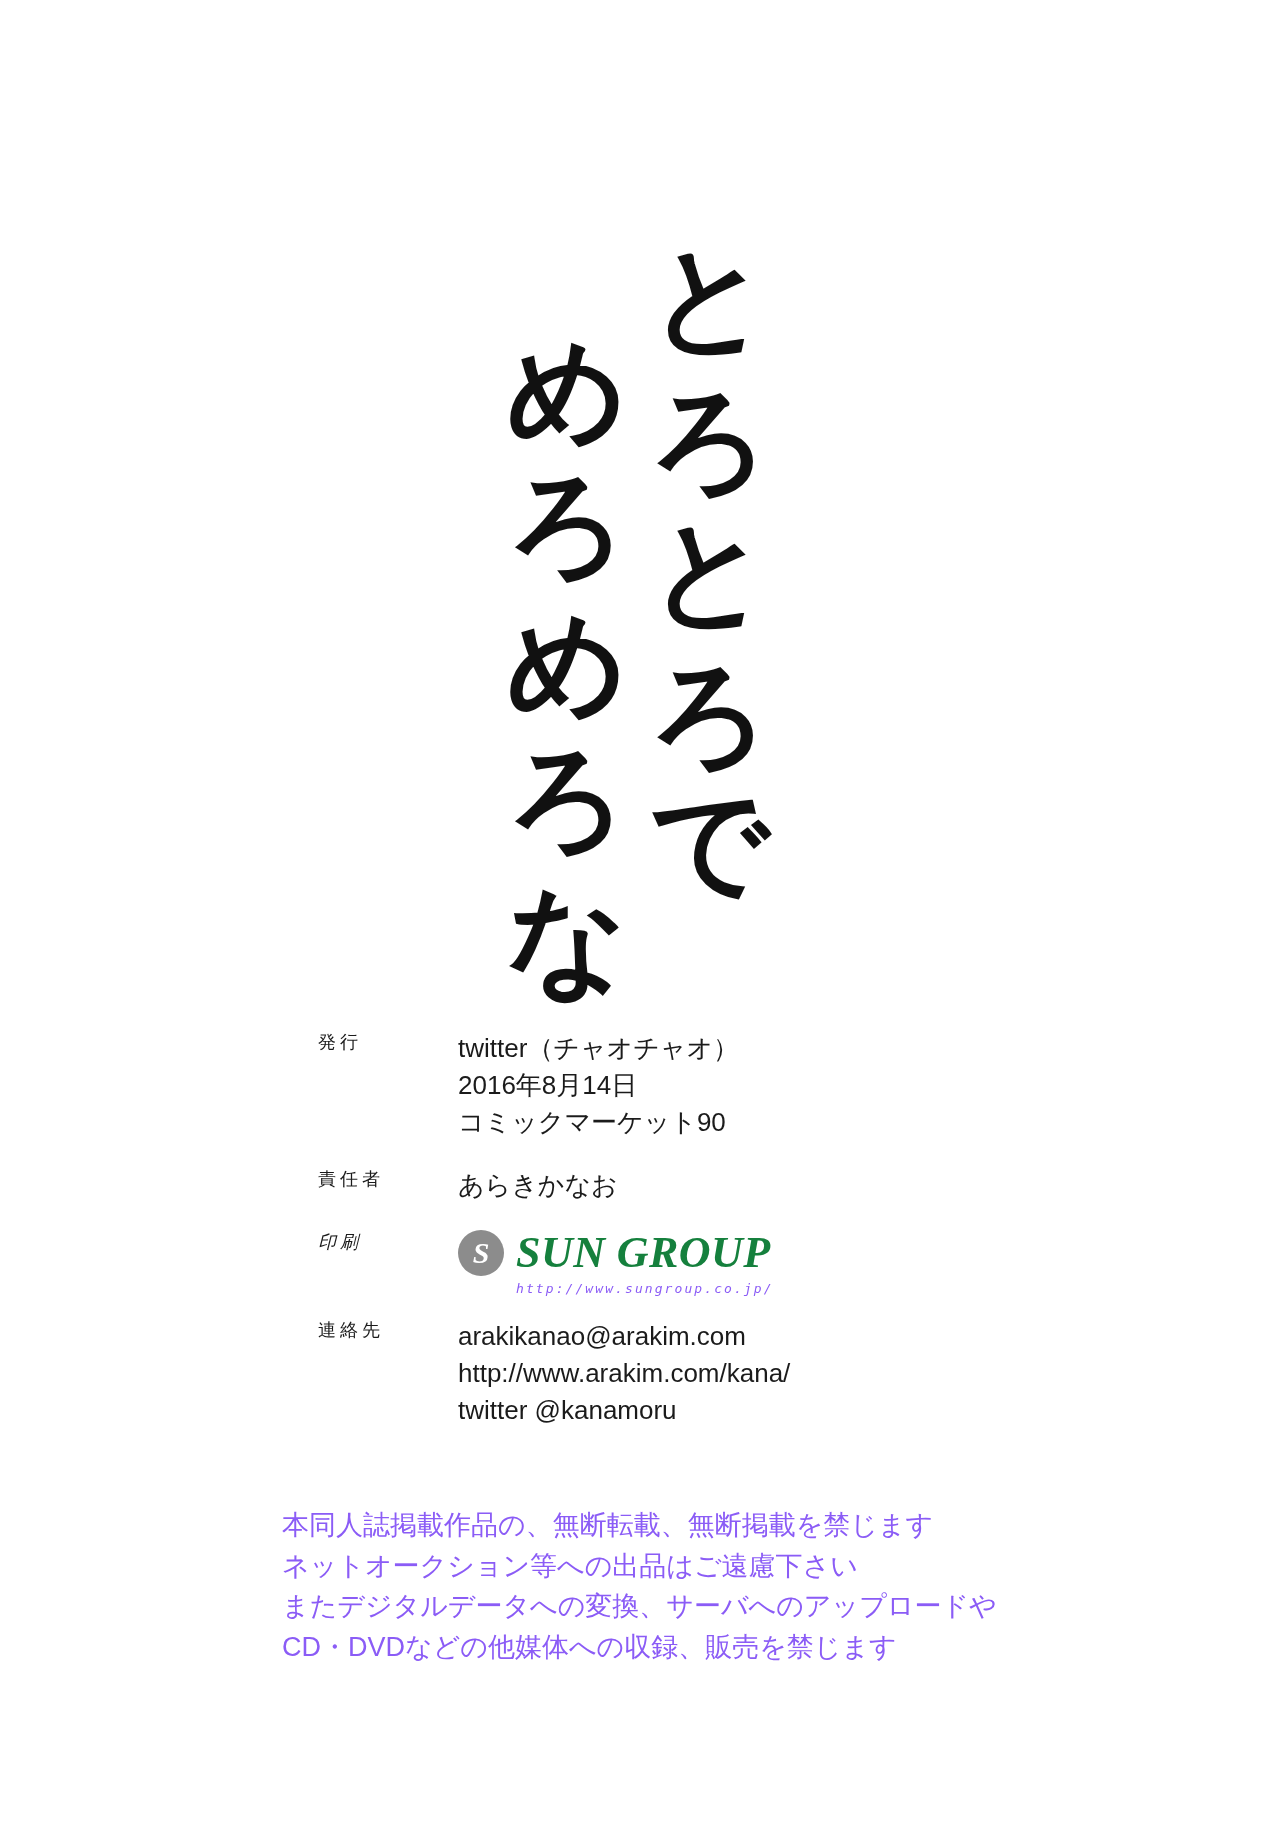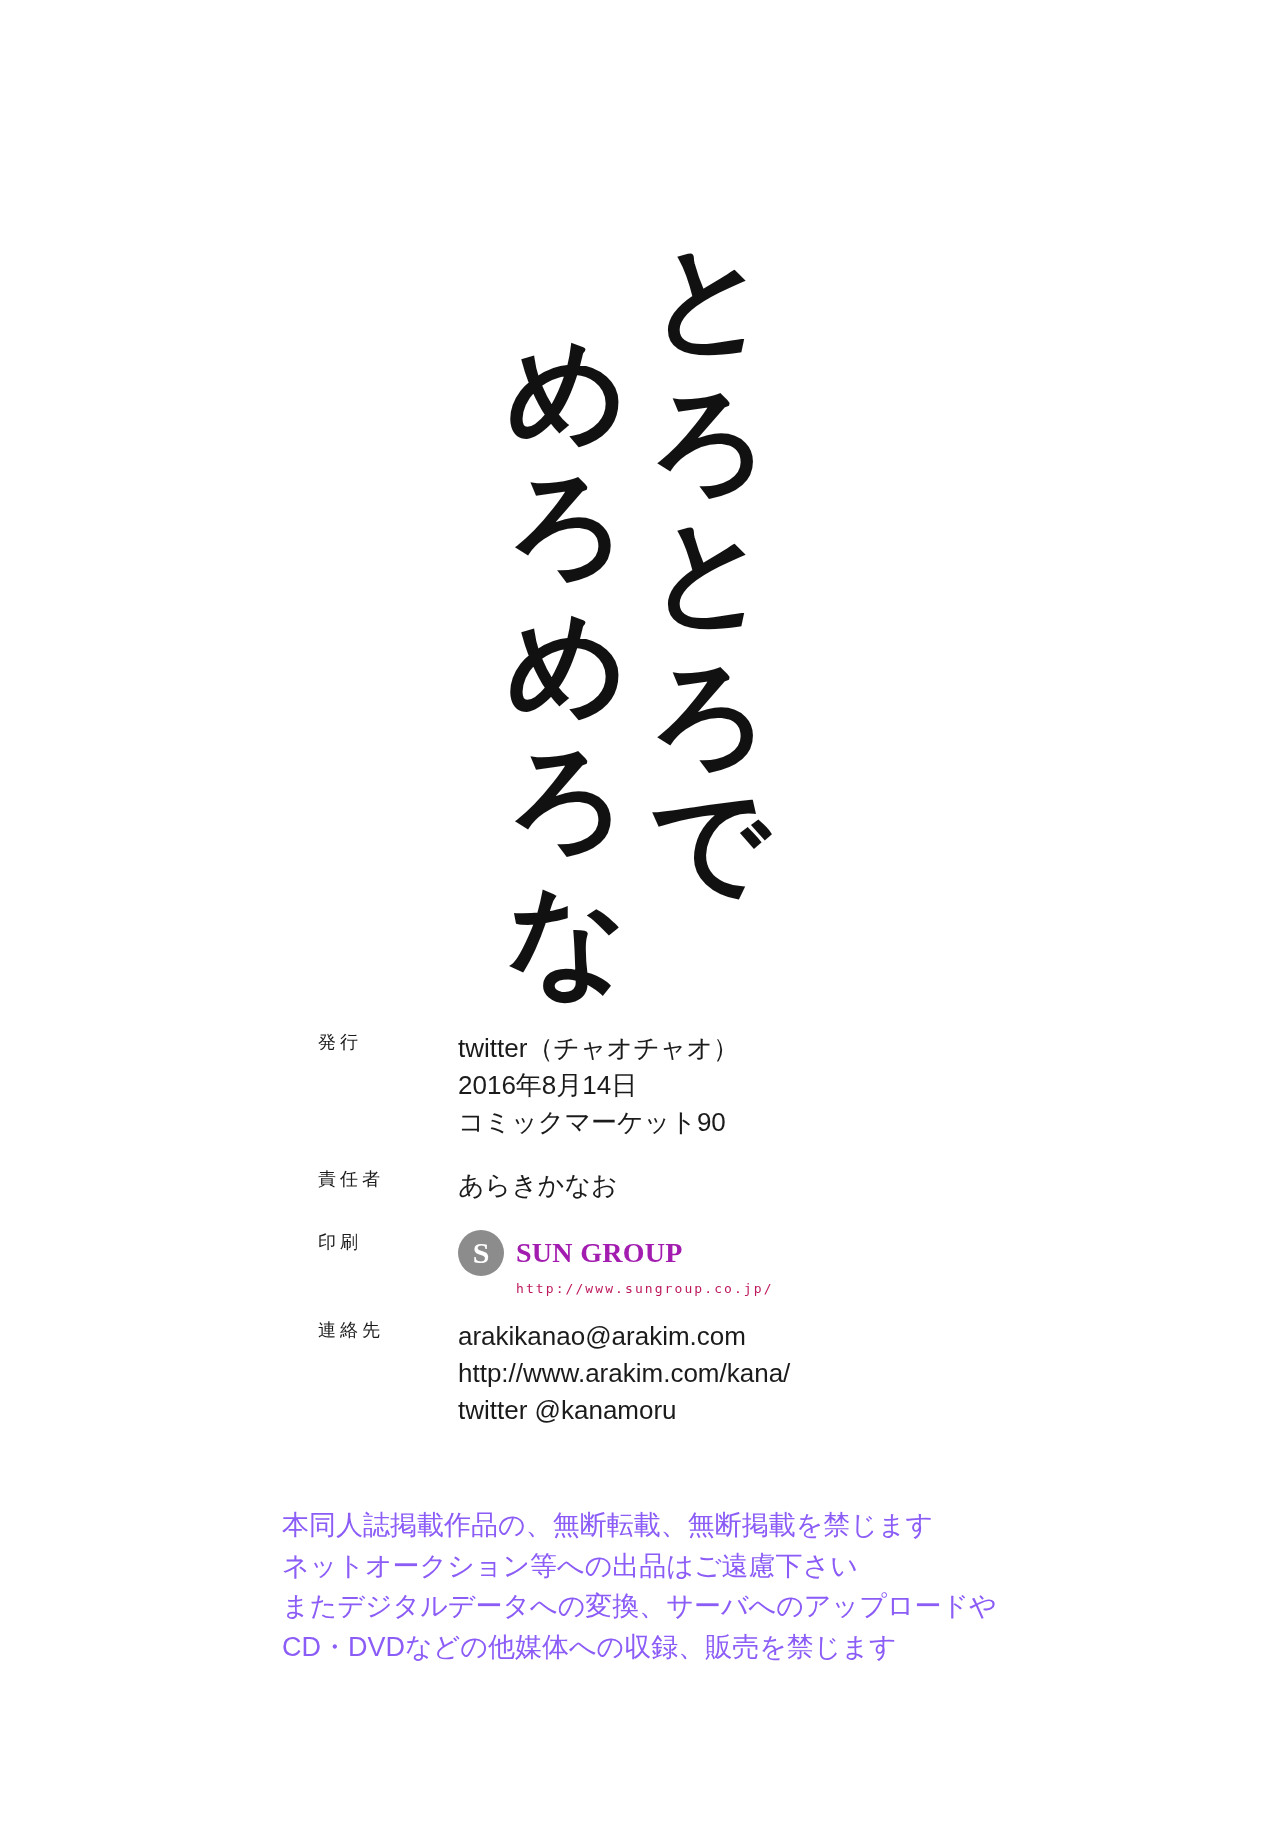--- a/index.html
+++ b/index.html
@@ -67,21 +67,21 @@
     letter-spacing: 0.22em;
     font-size: 18px;
   }
   .cvalue {
     flex: 1 1 auto;
     padding-left: 28px;
   }
   .cvalue div {
     white-space: nowrap;
   }
-  .tight { margin-bottom: 20px; }
+  .tight { margin-bottom: 20px; font-style: italic; }
 
   
   .printer-line {
     display: flex;
     align-items: center;
     gap: 12px;
   }
   .sg-mark {
     width: 46px;
     height: 46px;
@@ -96,31 +96,31 @@
     left: 0; right: 0; top: 50%;
     transform: translateY(-50%);
     text-align: center;
     color: #ffffff;
     font-size: 30px;
     font-weight: 700;
     font-family: "Liberation Serif", serif;
   }
   .sg-words {
     font-family: "Liberation Serif", serif;
-    font-size: 28px;
+    font-size: 44px;
     font-weight: 700;
     letter-spacing: 0.01em;
     line-height: 1;
-    color: #a21caf;
+    color: #15803d;
   }
   .sg-url {
     font-family: "DejaVu Sans Mono", monospace;
     font-size: 13px;
     letter-spacing: 0.16em;
-    color: #be185d;
+    color: #8b5cf6;
     margin-top: 4px;
     margin-left: 58px;
   }
 
   
   .notice {
     position: absolute;
     left: 282px;
     top: 1505px;
     width: 800px;

